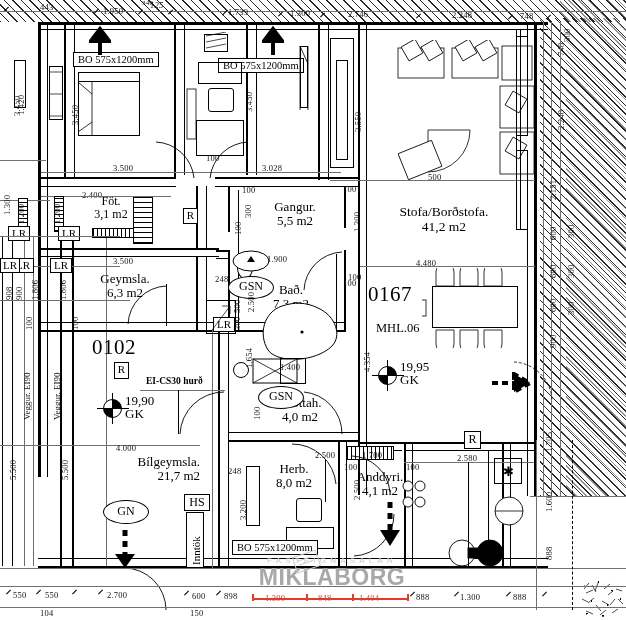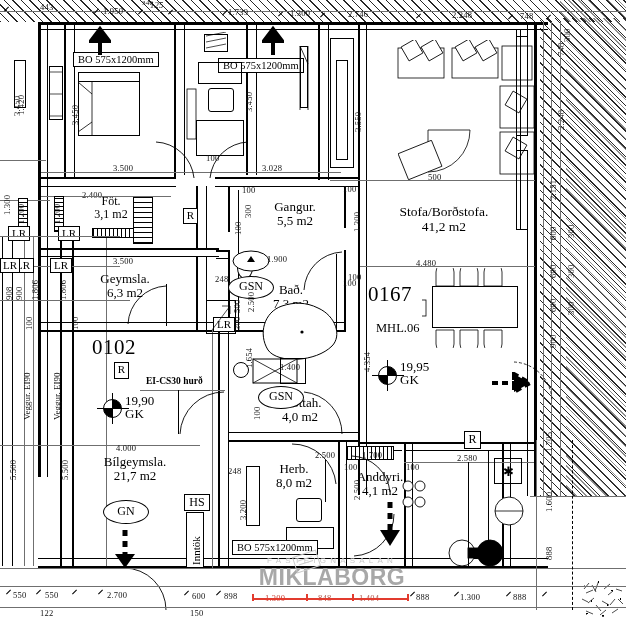--- a/index.html
+++ b/index.html
@@ -440,21 +440,21 @@
   <div class="ln hl thin" style="left:140px;top:390px;width:85px;"></div>
 
   <div class="gk" style="left:103px;top:399px;"></div>
   <div class="gkx" style="left:97px;top:408px;width:32px;height:1px;"></div>
   <div class="gkx" style="left:112px;top:393px;width:1px;height:31px;"></div>
   <div class="gktxt" style="left:125px;top:394px;">
     <span>19,90</span><br>
     <span>GK</span>
   </div>
 
-  <div class="room" style="left:70px;top:455px;width:130px;">
+  <div class="room" style="left:70px;top:455px;width:130px;text-align:right;">
     <div class="nm">Bílgeymsla.</div>
     <div class="ar">21,7 m2</div>
   </div>
   <div class="dim" style="left:116px;top:443px;">4.000</div>
   <div class="oval" style="left:103px;top:500px;width:44px;height:22px;line-height:20px;">GN</div>
   <svg class="arrow-dn" style="left:113px;top:528px;" width="24" height="40">
     <path d="M12 2 L12 26" stroke="#000" stroke-width="5" fill="none" stroke-dasharray="6 5"></path>
     <path d="M2 26 L22 26 L12 40 Z" fill="#000"></path>
   </svg>
   <div class="vtxt" style="left:22px;top:420px;">Veggur. EI90</div>
@@ -632,21 +632,21 @@
   <div class="dim" style="left:45px;top:590px;">550</div>
   <div class="dim" style="left:107px;top:590px;">2.700</div>
   <div class="dim" style="left:192px;top:591px;">600</div>
   <div class="dim" style="left:224px;top:591px;">898</div>
   <div class="dim" style="left:265px;top:593px;color:#c9392c;">1.300</div>
   <div class="dim" style="left:318px;top:593px;color:#b05247;">848</div>
   <div class="dim" style="left:359px;top:593px;color:#b05247;">1.404</div>
   <div class="dim" style="left:416px;top:592px;">888</div>
   <div class="dim" style="left:460px;top:592px;">1.300</div>
   <div class="dim" style="left:513px;top:592px;">888</div>
-  <div class="dim" style="left:40px;top:608px;">122</div>
+  <div class="dim" style="left:40px;top:608px;">104</div>
   <div class="dim" style="left:190px;top:608px;">150</div>
 
   <div class="redchain" style="left:252px;top:598px;width:156px;"></div>
   <div class="redtick" style="left:252px;top:594px;"></div>
   <div class="redtick" style="left:306px;top:594px;"></div>
   <div class="redtick" style="left:352px;top:594px;"></div>
   <div class="redtick" style="left:407px;top:594px;"></div>
 
   <div class="tick" style="left:8px;top:589px;"></div>
   <div class="tick" style="left:38px;top:589px;"></div>

